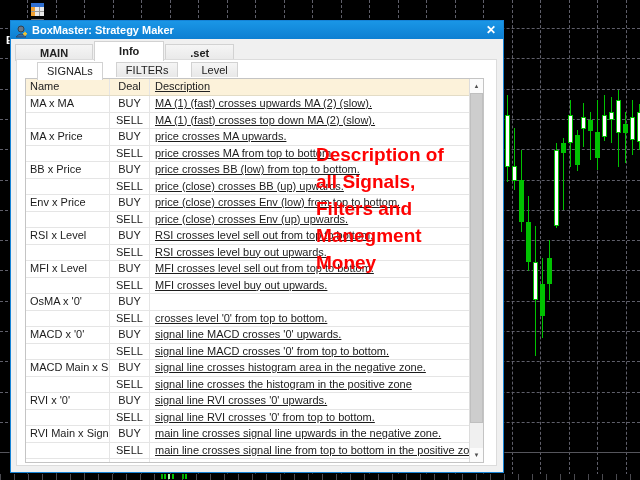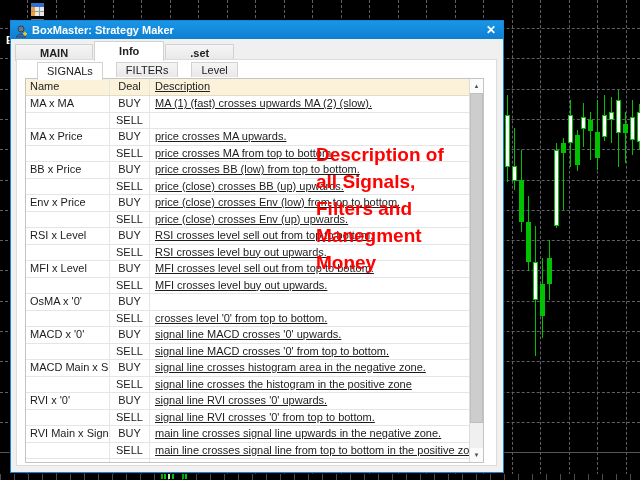--- a/index.html
+++ b/index.html
@@ -201,20 +201,21 @@
           </div>
         <div id="tbody">
             <div class="trow">
               <div class="c-name">MA x MA</div>
               <div class="c-deal">BUY</div>
               <div class="c-desc">MA (1) (fast) crosses upwards MA (2) (slow).</div>
             </div>
             <div class="trow">
               <div class="c-name"></div>
               <div class="c-deal">SELL</div>
+              <div class="c-desc">MA (1) (fast) crosses top down MA (2) (slow).</div>
             </div>
             <div class="trow">
               <div class="c-name">MA x Price</div>
               <div class="c-deal">BUY</div>
               <div class="c-desc">price crosses MA upwards.</div>
             </div>
             <div class="trow">
               <div class="c-name"></div>
               <div class="c-deal">SELL</div>
               <div class="c-desc">price crosses MA from top to bottom.</div>

